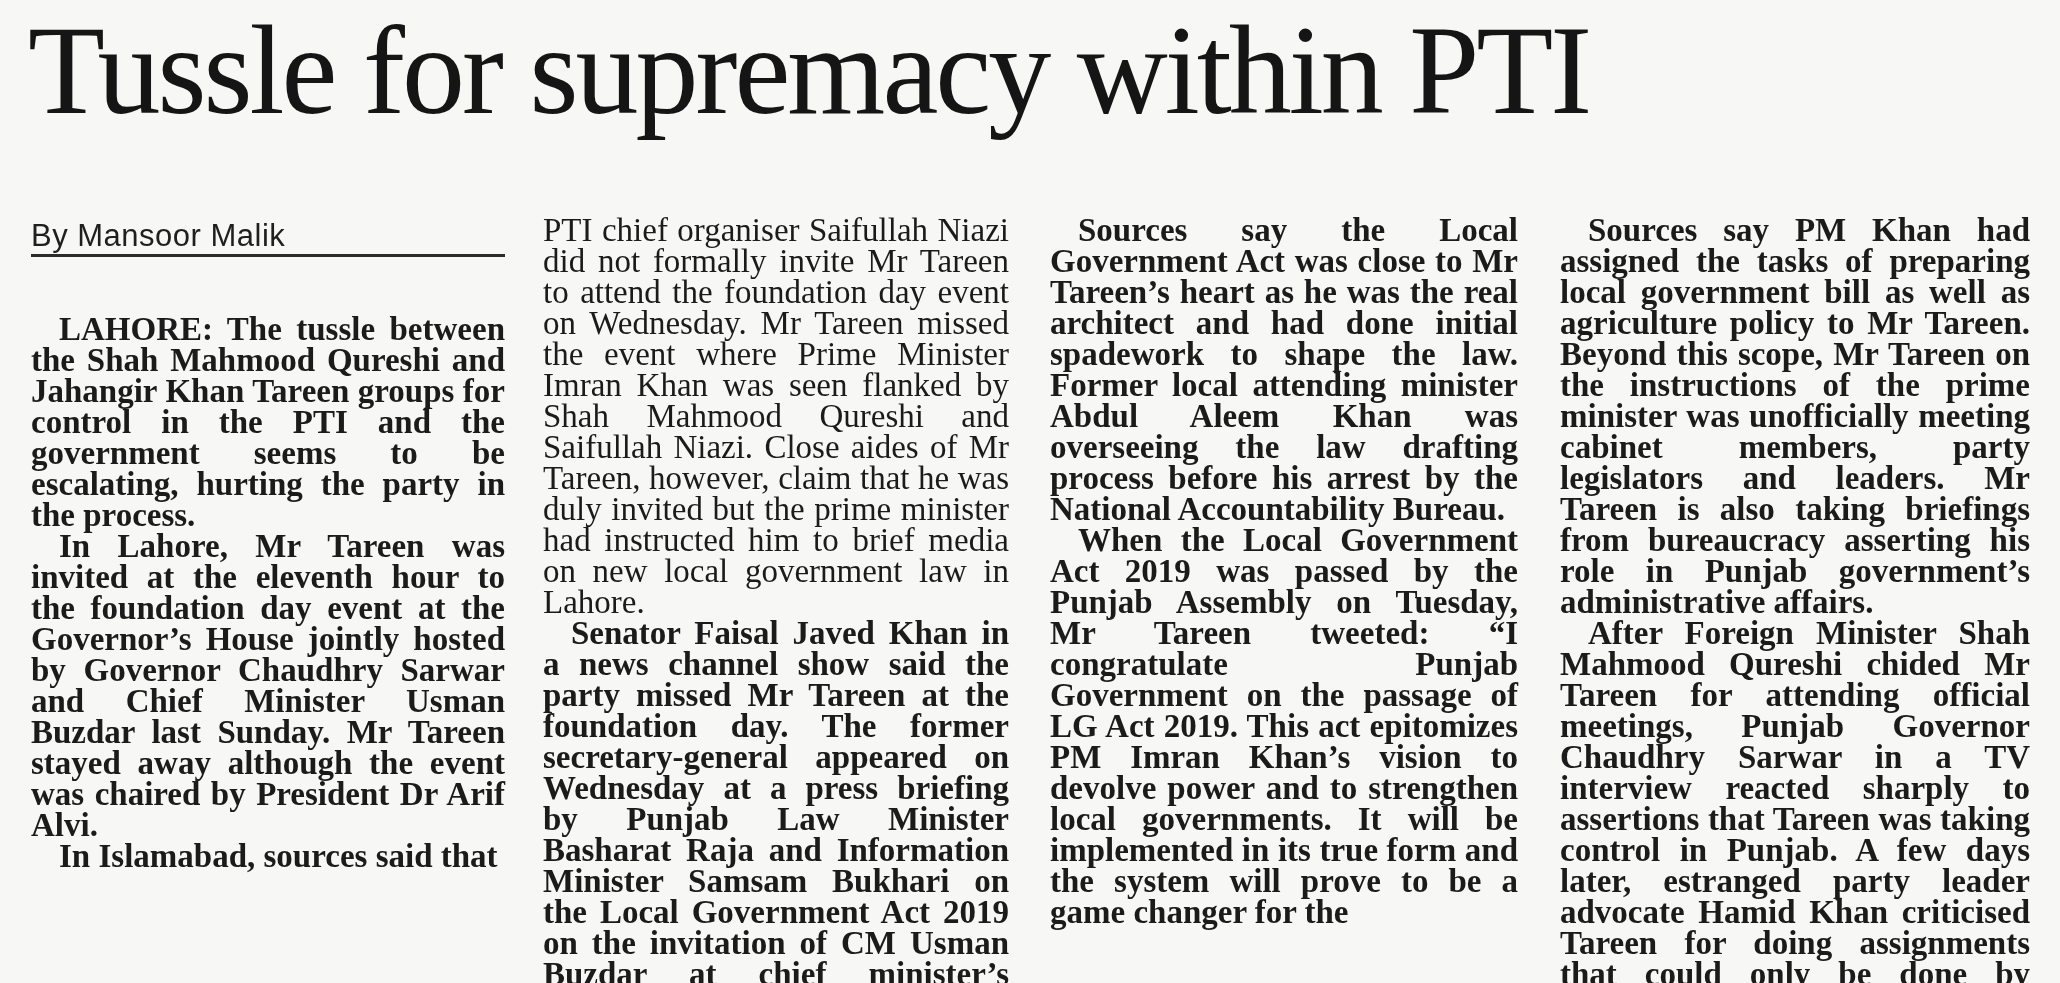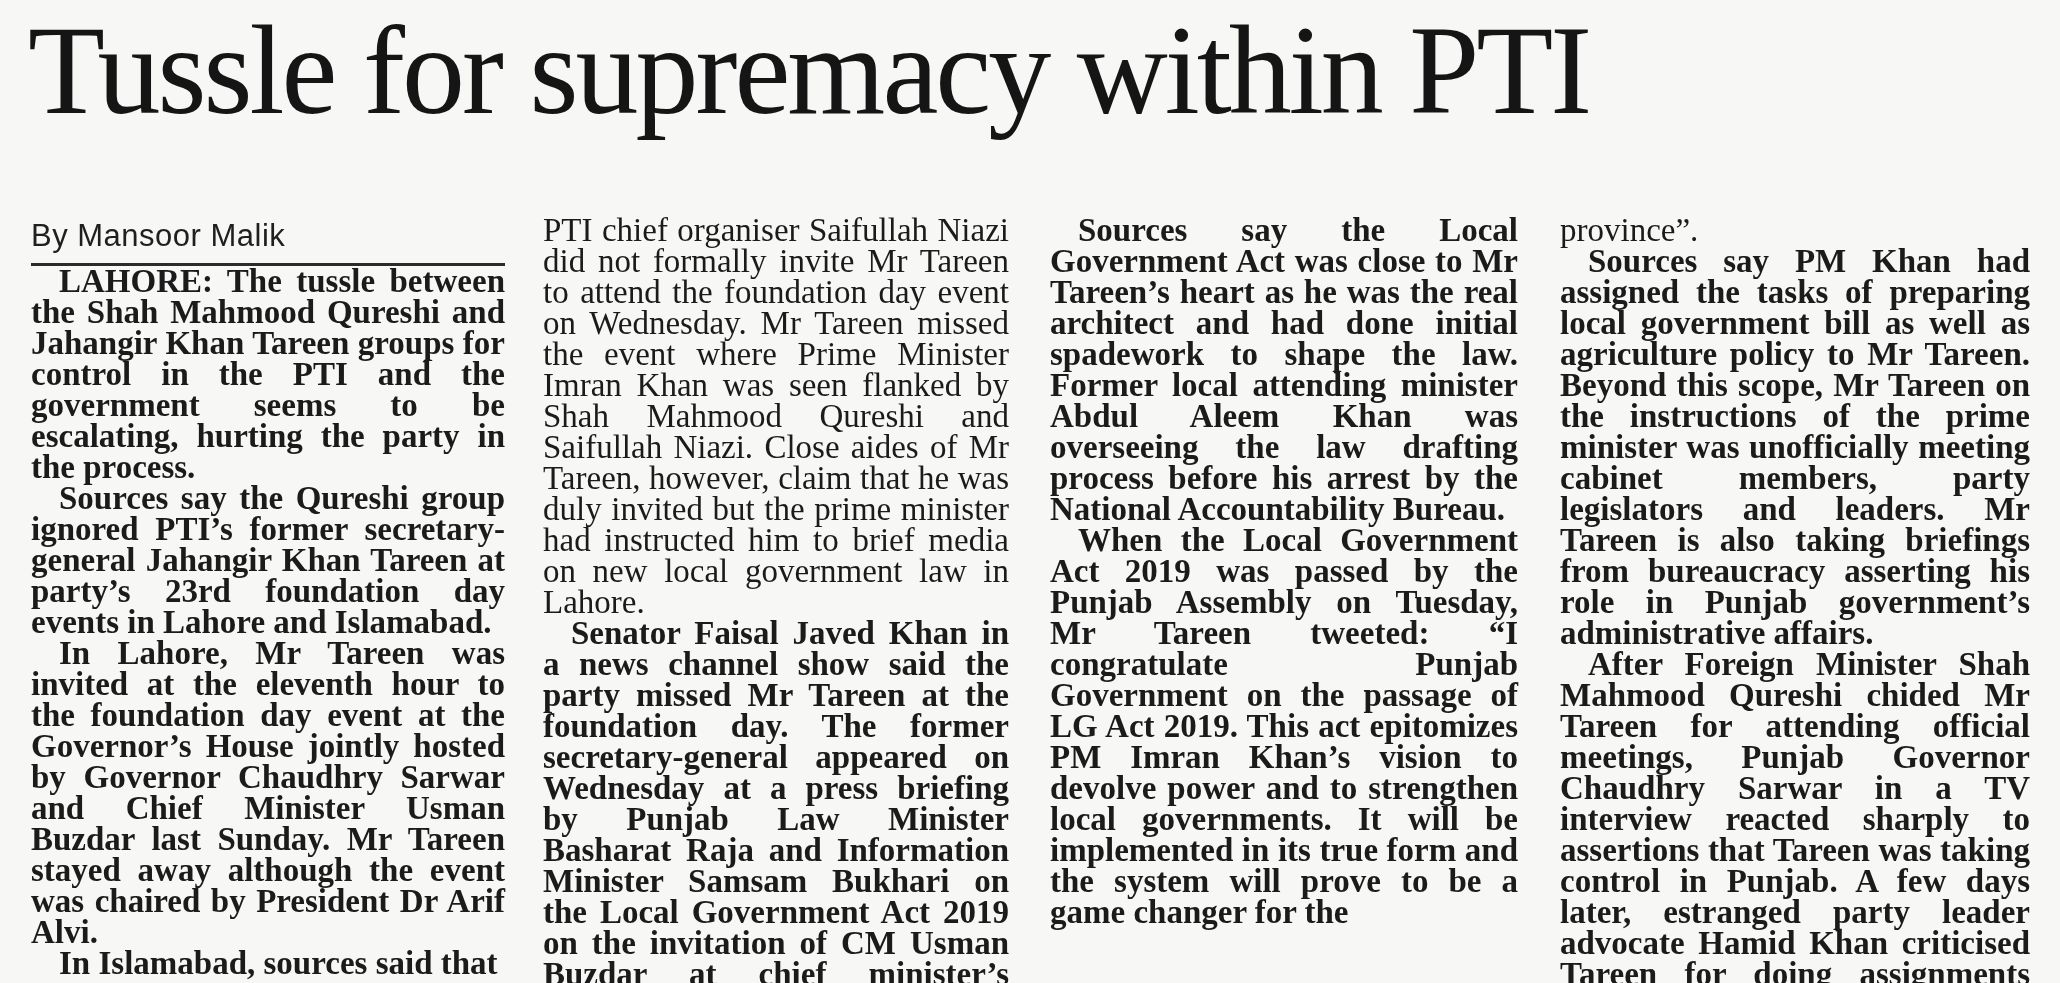--- a/index.html
+++ b/index.html
@@ -39,53 +39,51 @@
   }
   .col p { margin: 0; padding: 0; }
   .col p.ind { text-indent: 28px; font-weight: bold; }
   .col p.cont { text-indent: 0; }
   .col1 { left: 31px;   top: 218px; width: 474px; }
   .col2 { left: 543px;  width: 466px; }
   .col3 { left: 1050px; width: 468px; }
   .col4 { left: 1560px; width: 470px; }
   .byline-wrap {
     border-bottom: 3px solid #2b2b2b;
-    padding-bottom: 9px;
+    margin-bottom: 57px;
   }
   .byline {
     font-family: "Liberation Sans", sans-serif;
     font-size: 31px;
     line-height: 36px;
     color: #1f1f1f;
     text-align: left;
     letter-spacing: 0.5px;
   }
 </style>
 </head>
 <body>
 
 <h1 class="headline">Tussle for supremacy within PTI</h1>
 
 <div class="col col1">
   <div class="byline-wrap">
     <div class="byline">By Mansoor Malik</div>
   </div>
   <p class="ind">LAHORE: The tussle between the Shah Mahmood Qureshi and Jahangir Khan Tareen groups for control in the PTI and the government seems to be escalating, hurting the party in the process.</p>
-  <p class="ind">Sources say the Qureshi group ignored PTI’s former secretary-general Jahangir Khan Tareen at party’s 23rd foundation day events in Lahore and Islamabad.</p>
   <p class="ind">In Lahore, Mr Tareen was invited at the eleventh hour to the foundation day event at the Governor’s House jointly hosted by Governor Chaudhry Sarwar and Chief Minister Usman Buzdar last Sunday. Mr Tareen stayed away although the event was chaired by President Dr Arif Alvi.</p>
   <p class="ind">In Islamabad, sources said that</p>
 </div>
 
 <div class="col col2">
   <p class="cont">PTI chief organiser Saifullah Niazi did not formally invite Mr Tareen to attend the foundation day event on Wednesday. Mr Tareen missed the event where Prime Minister Imran Khan was seen flanked by Shah Mahmood Qureshi and Saifullah Niazi. Close aides of Mr Tareen, however, claim that he was duly invited but the prime minister had instructed him to brief media on new local government law in Lahore.</p>
   <p class="ind">Senator Faisal Javed Khan in a news channel show said the party missed Mr Tareen at the foundation day. The former secretary-general appeared on Wednesday at a press briefing by Punjab Law Minister Basharat Raja and Information Minister Samsam Bukhari on the Local Government Act 2019 on the invitation of CM Usman Buzdar at chief minister’s secretariat on</p>
 </div>
 
 <div class="col col3">
   <p class="ind">Sources say the Local Government Act was close to Mr Tareen’s heart as he was the real architect and had done initial spadework to shape the law. Former local attending minister Abdul Aleem Khan was overseeing the law drafting process before his arrest by the National Accountability Bureau.</p>
   <p class="ind">When the Local Government Act 2019 was passed by the Punjab Assembly on Tuesday, Mr Tareen tweeted: “I congratulate Punjab Government on the passage of LG Act 2019. This act epitomizes PM Imran Khan’s vision to devolve power and to strengthen local governments. It will be implemented in its true form and the system will prove to be a game changer for the</p>
 </div>
 
 <div class="col col4">
-  <p class="cont">province”.</p>
   <p class="ind">Sources say PM Khan had assigned the tasks of preparing local government bill as well as agriculture policy to Mr Tareen. Beyond this scope, Mr Tareen on the instructions of the prime minister was unofficially meeting cabinet members, party legislators and leaders. Mr Tareen is also taking briefings from bureaucracy asserting his role in Punjab government’s administrative affairs.</p>
   <p class="ind">After Foreign Minister Shah Mahmood Qureshi chided Mr Tareen for attending official meetings, Punjab Governor Chaudhry Sarwar in a TV interview reacted sharply to assertions that Tareen was taking control in Punjab. A few days later, estranged party leader advocate Hamid Khan criticised Tareen for doing assignments that could only be done by elected members under oath.</p>
 </div>
 
 </body></html>

